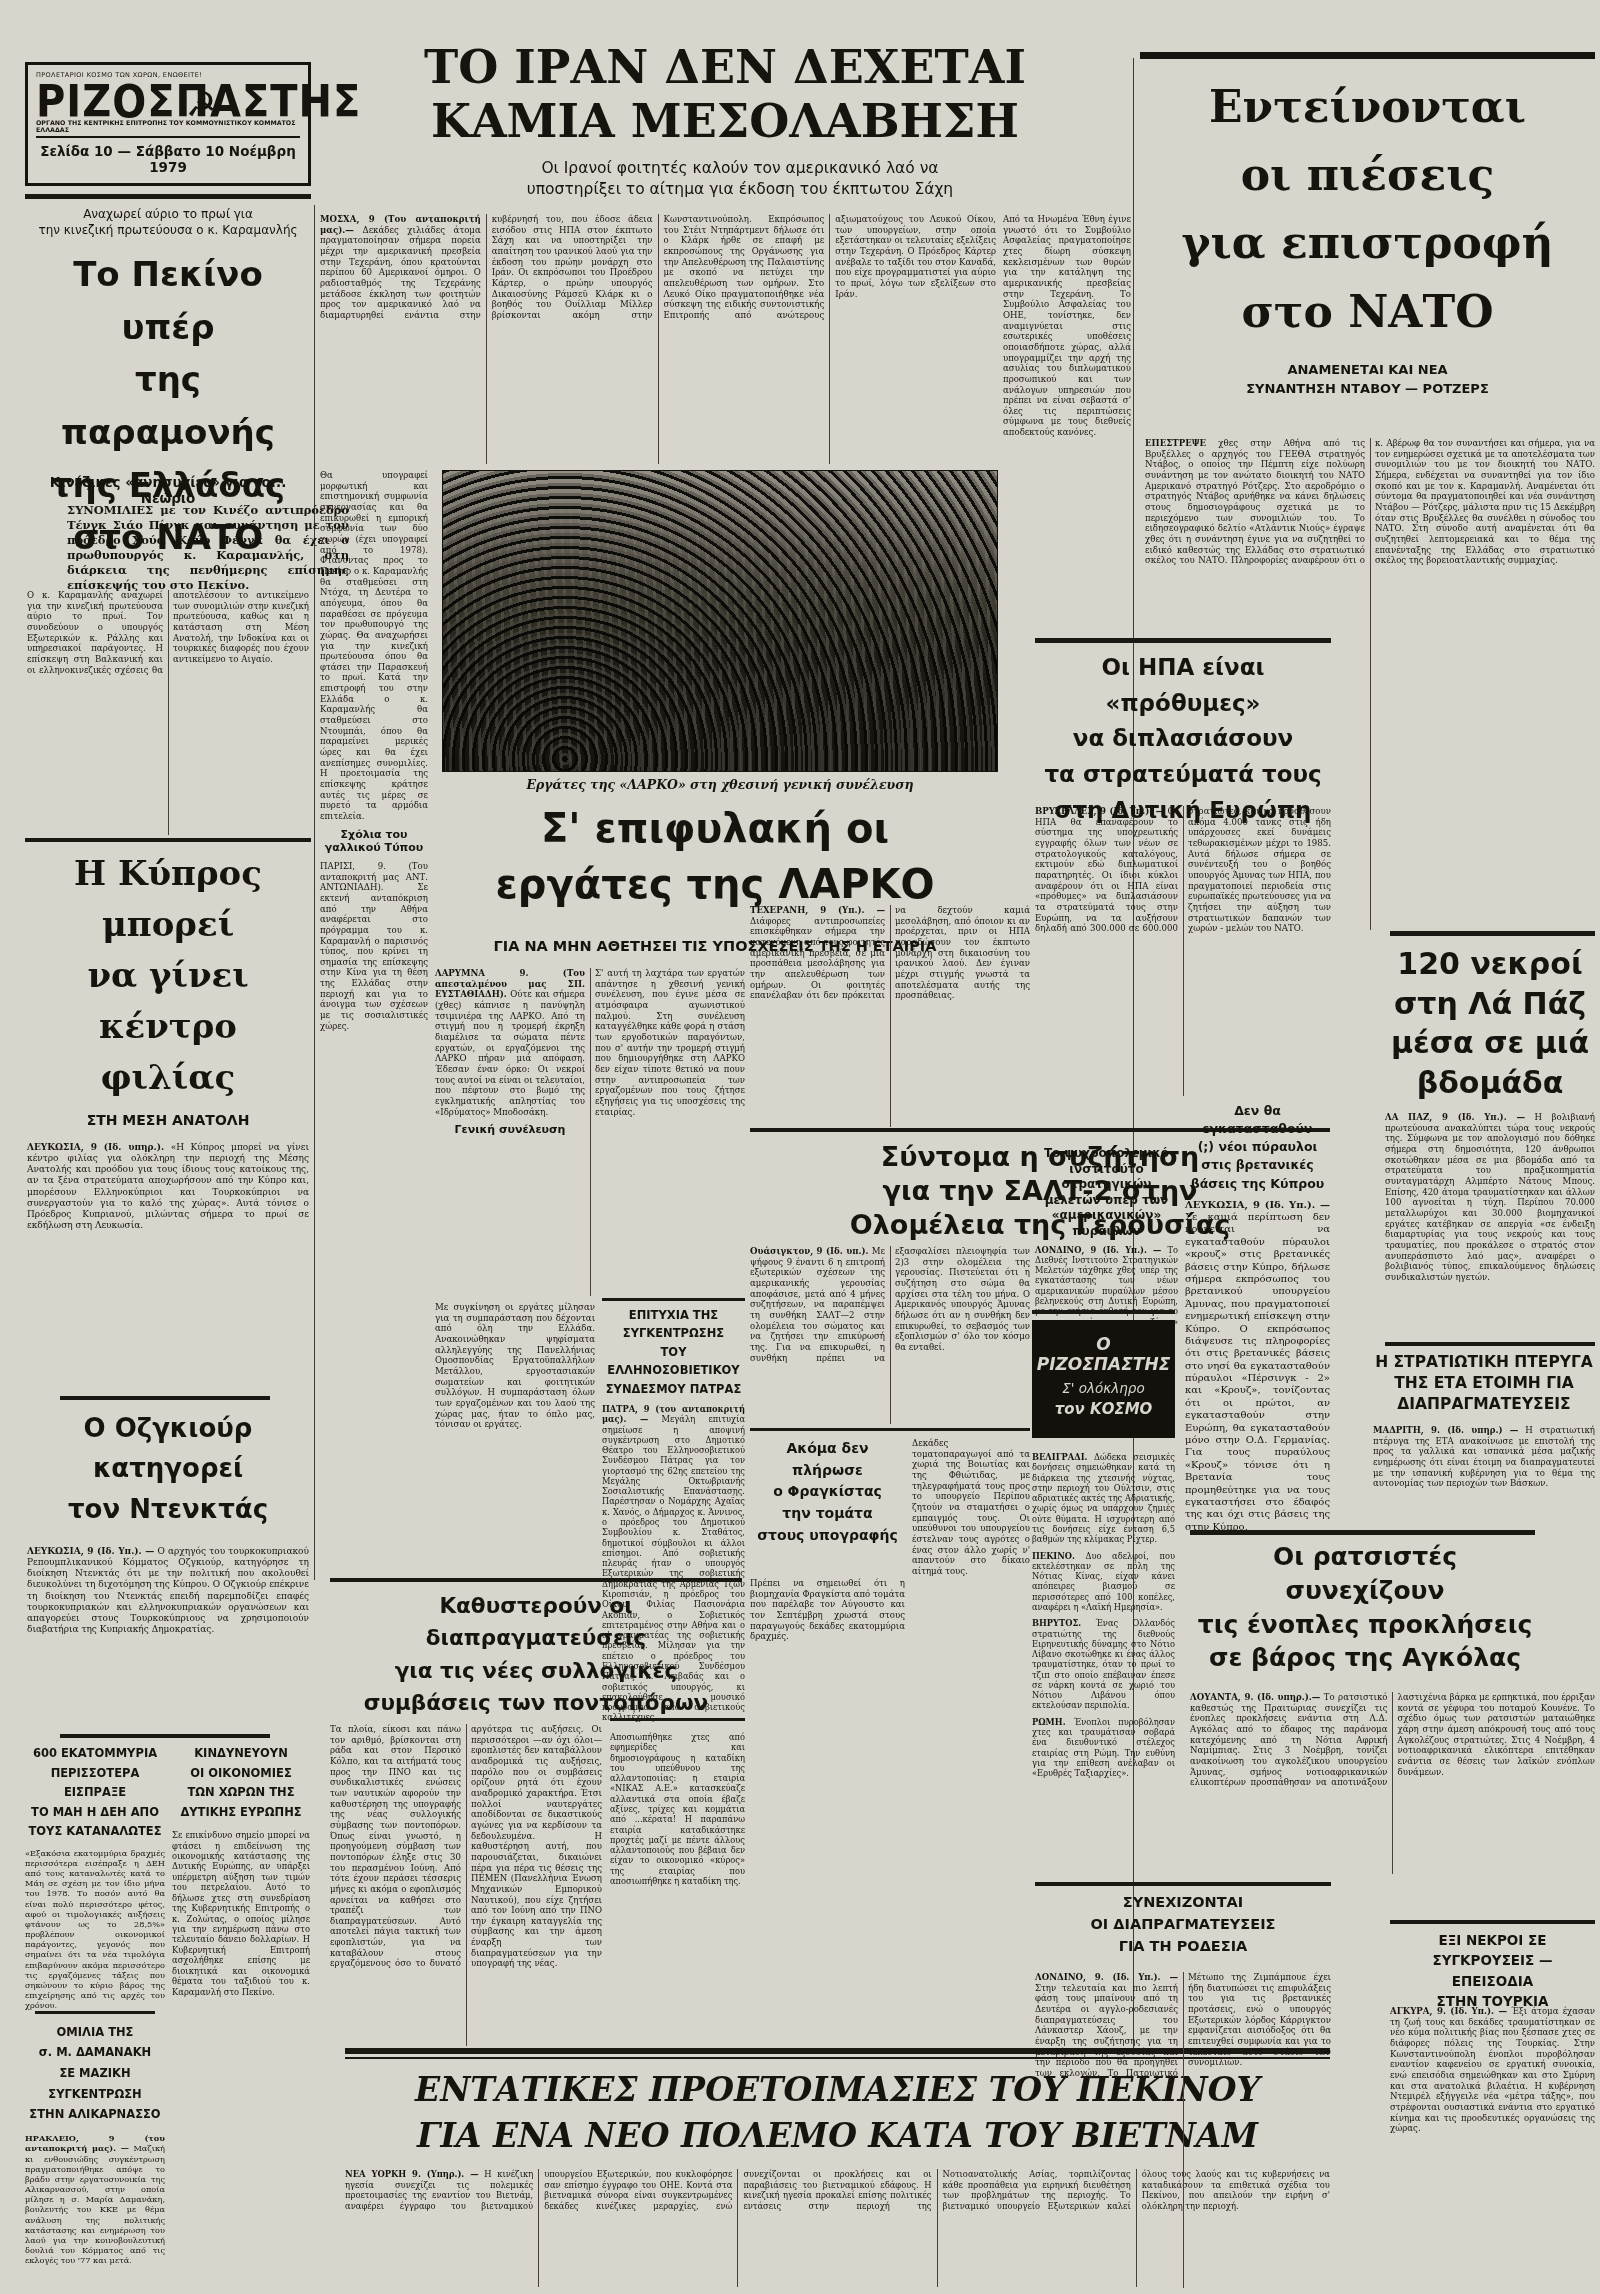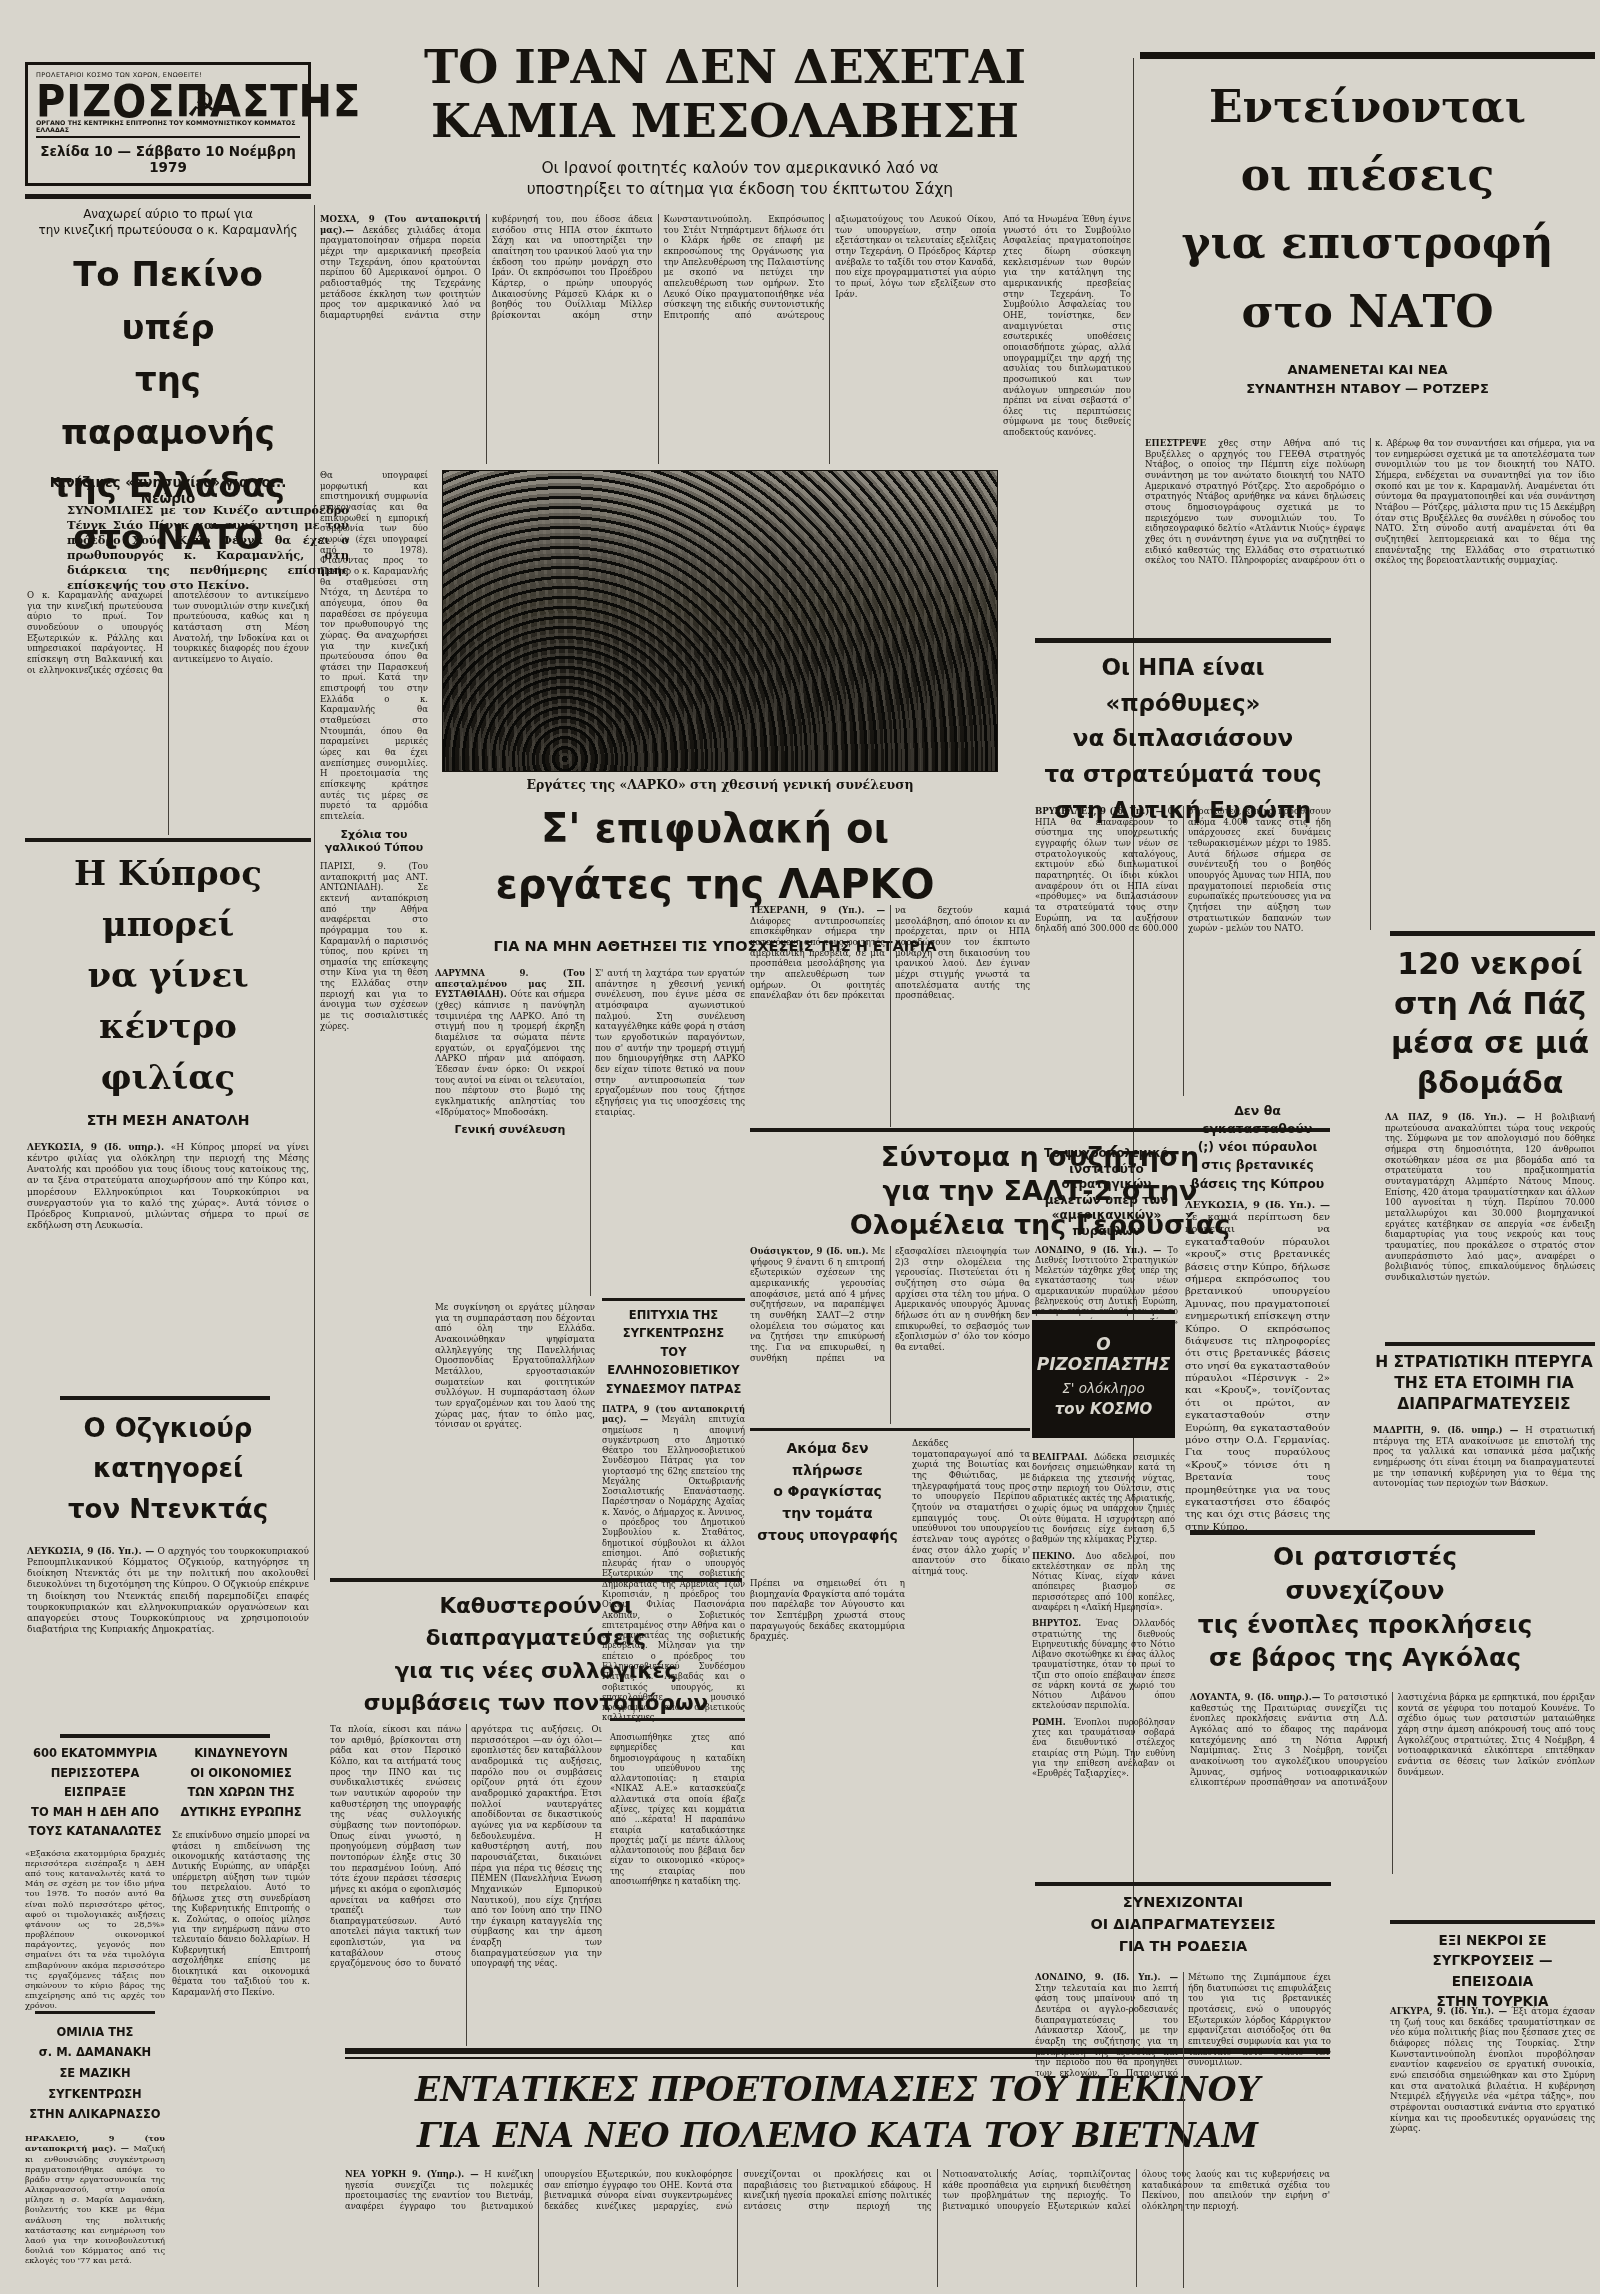--- a/index.html
+++ b/index.html
@@ -63,21 +63,21 @@
 ΚΑΜΙΑ ΜΕΣΟΛΑΒΗΣΗ</div>
   <div class="b pre ctr" style="left:430px;top:158px;width:620px;font-size:15.5px;line-height:1.35;font-family:'DejaVu Sans',sans-serif;">Οι Ιρανοί φοιτητές καλούν τον αμερικανικό λαό να
 υποστηρίξει το αίτημα για έκδοση του έκπτωτου Σάχη</div>
   <div class="b j c4" style="left:320px;top:214px;width:676px;height:250px;">
     <b class="dl">ΜΟΣΧΑ, 9 (Του ανταποκριτή μας).—</b>
     <span>Δεκάδες χιλιάδες άτομα πραγματοποίησαν σήμερα πορεία μέχρι την αμερικανική πρεσβεία στην Τεχεράνη, όπου κρατούνται περίπου 60 Αμερικανοί όμηροι. Ο ραδιοσταθμός της Τεχεράνης μετάδοσε έκκληση των φοιτητών προς τον αμερικανικό λαό να διαμαρτυρηθεί ενάντια στην κυβέρνησή του, που έδοσε άδεια εισόδου στις ΗΠΑ στον έκπτωτο Σάχη και να υποστηρίξει την απαίτηση του ιρανικού λαού για την έκδοση του πρώην μονάρχη στο Ιράν. Οι εκπρόσωποι του Προέδρου Κάρτερ, ο πρώην υπουργός Δικαιοσύνης Ράμσεϋ Κλάρκ κι ο βοηθός του Ουίλλιαμ Μίλλερ βρίσκονται ακόμη στην Κωνσταντινούπολη. Εκπρόσωπος του Στέιτ Ντηπάρτμεντ δήλωσε ότι ο Κλάρκ ήρθε σε επαφή με εκπροσώπους της Οργάνωσης για την Απελευθέρωση της Παλαιστίνης με σκοπό να πετύχει την απελευθέρωση των ομήρων. Στο Λευκό Οίκο πραγματοποιήθηκε νέα σύσκεψη της ειδικής συντονιστικής Επιτροπής από ανώτερους αξιωματούχους του Λευκού Οίκου, των υπουργείων, στην οποία εξετάστηκαν οι τελευταίες εξελίξεις στην Τεχεράνη. Ο Πρόεδρος Κάρτερ ανέβαλε το ταξίδι του στον Καναδά, που είχε προγραμματιστεί για αύριο το πρωί, λόγω των εξελίξεων στο Ιράν.</span>
   </div>
   <div class="b j" style="left:1003px;top:214px;width:128px;height:428px;">Από τα Ηνωμένα Έθνη έγινε γνωστό ότι το Συμβούλιο Ασφαλείας πραγματοποίησε χτες δίωρη σύσκεψη κεκλεισμένων των θυρών για την κατάληψη της αμερικανικής πρεσβείας στην Τεχεράνη. Το Συμβούλιο Ασφαλείας του ΟΗΕ, τονίστηκε, δεν αναμιγνύεται στις εσωτερικές υποθέσεις οποιασδήποτε χώρας, αλλά υπογραμμίζει την αρχή της ασυλίας του διπλωματικού προσωπικού και των ανάλογων υπηρεσιών που πρέπει να είναι σεβαστά σ' όλες τις περιπτώσεις σύμφωνα με τους διεθνείς αποδεκτούς κανόνες.</div>
 
   <div class="b photo" style="left:442px;top:470px;width:556px;height:302px;"></div>
-  <div class="b ctr" style="left:442px;top:777px;width:556px;font-size:12.5px;font-weight:bold;">Εργάτες της «ΛΑΡΚΟ» στη χθεσινή γενική συνέλευση</div>
+  <div class="b ctr" style="left:442px;top:777px;width:556px;font-size:12.5px;font-style:italic;font-weight:bold;">Εργάτες της «ΛΑΡΚΟ» στη χθεσινή γενική συνέλευση</div>
 
   <div class="b pre ctr ha" style="left:30px;top:206px;width:276px;font-size:12px;line-height:1.35;font-weight:normal;font-family:'DejaVu Sans',sans-serif;">Αναχωρεί αύριο το πρωί για
 την κινεζική πρωτεύουσα ο κ. Καραμανλής</div>
   <div class="b ha pre ctr" style="left:27px;top:248px;width:282px;font-size:34px;line-height:1.55;">Το Πεκίνο υπέρ
 της παραμονής
 της Ελλάδας
 στο ΝΑΤΟ</div>
   <div class="b ha ctr" style="left:27px;top:474px;width:282px;font-size:13.5px;">Κινέζικες «ανησυχίες» για το... Νεώριο</div>
   <div class="b j" style="left:27px;top:503px;width:282px;height:82px;font-size:11.5px;font-weight:bold;line-height:1.3;margin-left:40px;">ΣΥΝΟΜΙΛΙΕΣ με τον Κινέζο αντιπρόεδρο Τένγκ Σιάο Πίνγκ και συνάντηση με τον πρόεδρο Χούα Κούο Φένγκ θα έχει ο πρωθυπουργός κ. Καραμανλής, στη διάρκεια της πενθήμερης επίσημης επίσκεψής του στο Πεκίνο.</div>
   <div class="b j c2" style="left:27px;top:590px;width:282px;height:245px;">Ο κ. Καραμανλής αναχωρεί για την κινεζική πρωτεύουσα αύριο το πρωί. Τον συνοδεύουν ο υπουργός Εξωτερικών κ. Ράλλης και υπηρεσιακοί παράγοντες. Η επίσκεψη στη Βαλκανική και οι ελληνοκινεζικές σχέσεις θα αποτελέσουν το αντικείμενο των συνομιλιών στην κινεζική πρωτεύουσα, καθώς και η κατάσταση στη Μέση Ανατολή, την Ινδοκίνα και οι τουρκικές διαφορές που έχουν αντικείμενο το Αιγαίο.</div>

